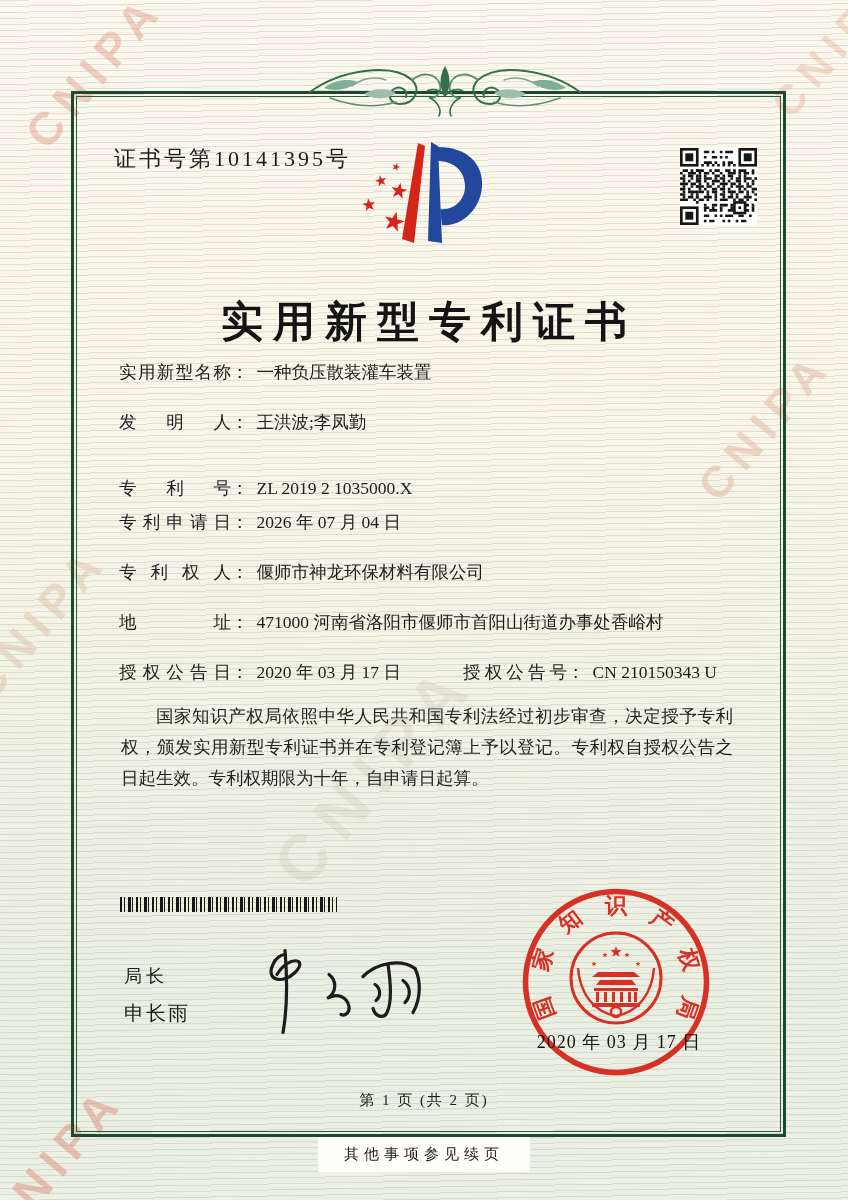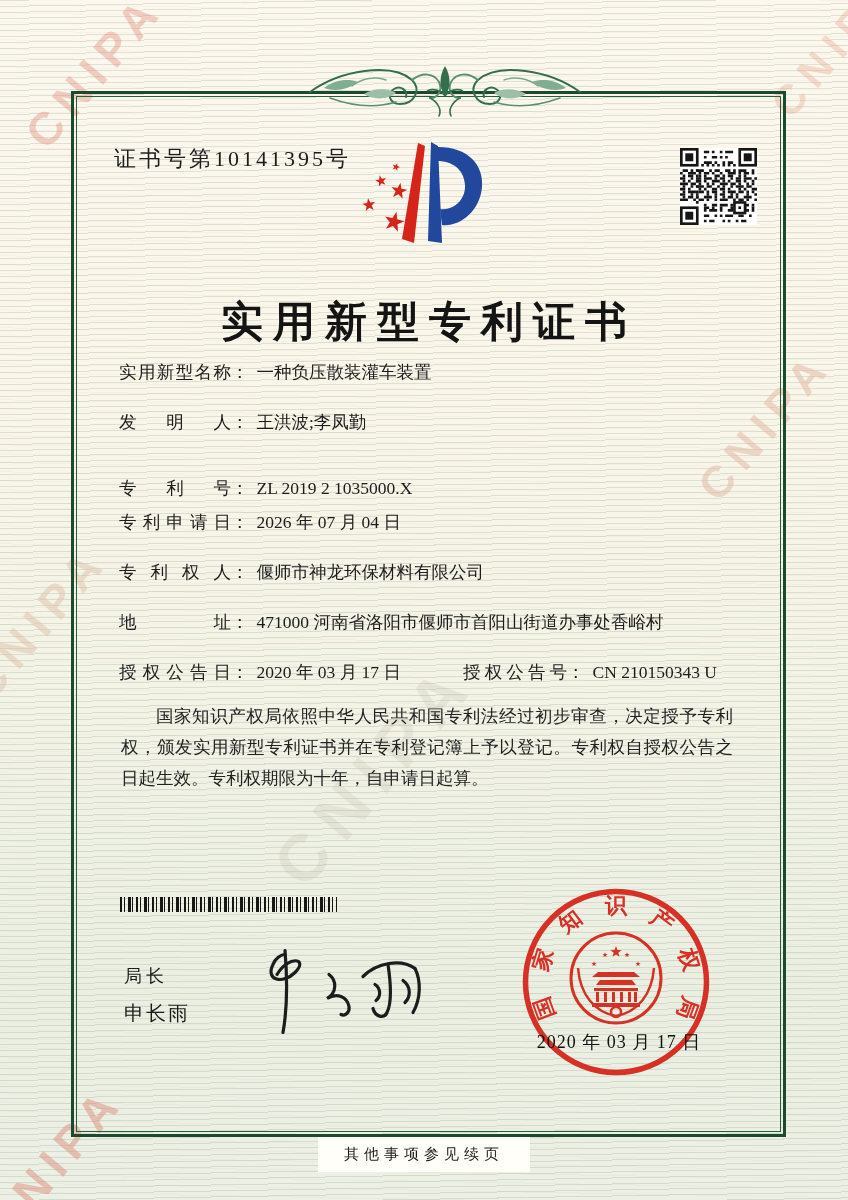--- a/index.html
+++ b/index.html
@@ -213,16 +213,17 @@
       <rect x="110" y="110" width="3" height="10"></rect>
         <rect x="116" y="110" width="3" height="10"></rect>
       <rect x="74" y="121" width="48" height="4"></rect>
       <path d="M60,86 C62,112 76,130 98,134 C120,130 134,112 136,86" fill="none" stroke="#d6261b" stroke-width="2.5"></path>
       <circle cx="98" cy="130" r="5" fill="none" stroke="#d6261b" stroke-width="2.5"></circle>
     </g>
   </svg>
 
   <div class="seal-date">2020 年 03 月 17 日</div>
 
+  <div class="page-num">第 1 页 (共 2 页)</div>
 
   <div class="footer-note">其他事项参见续页</div>
 
 </div>
 
 </body></html>

